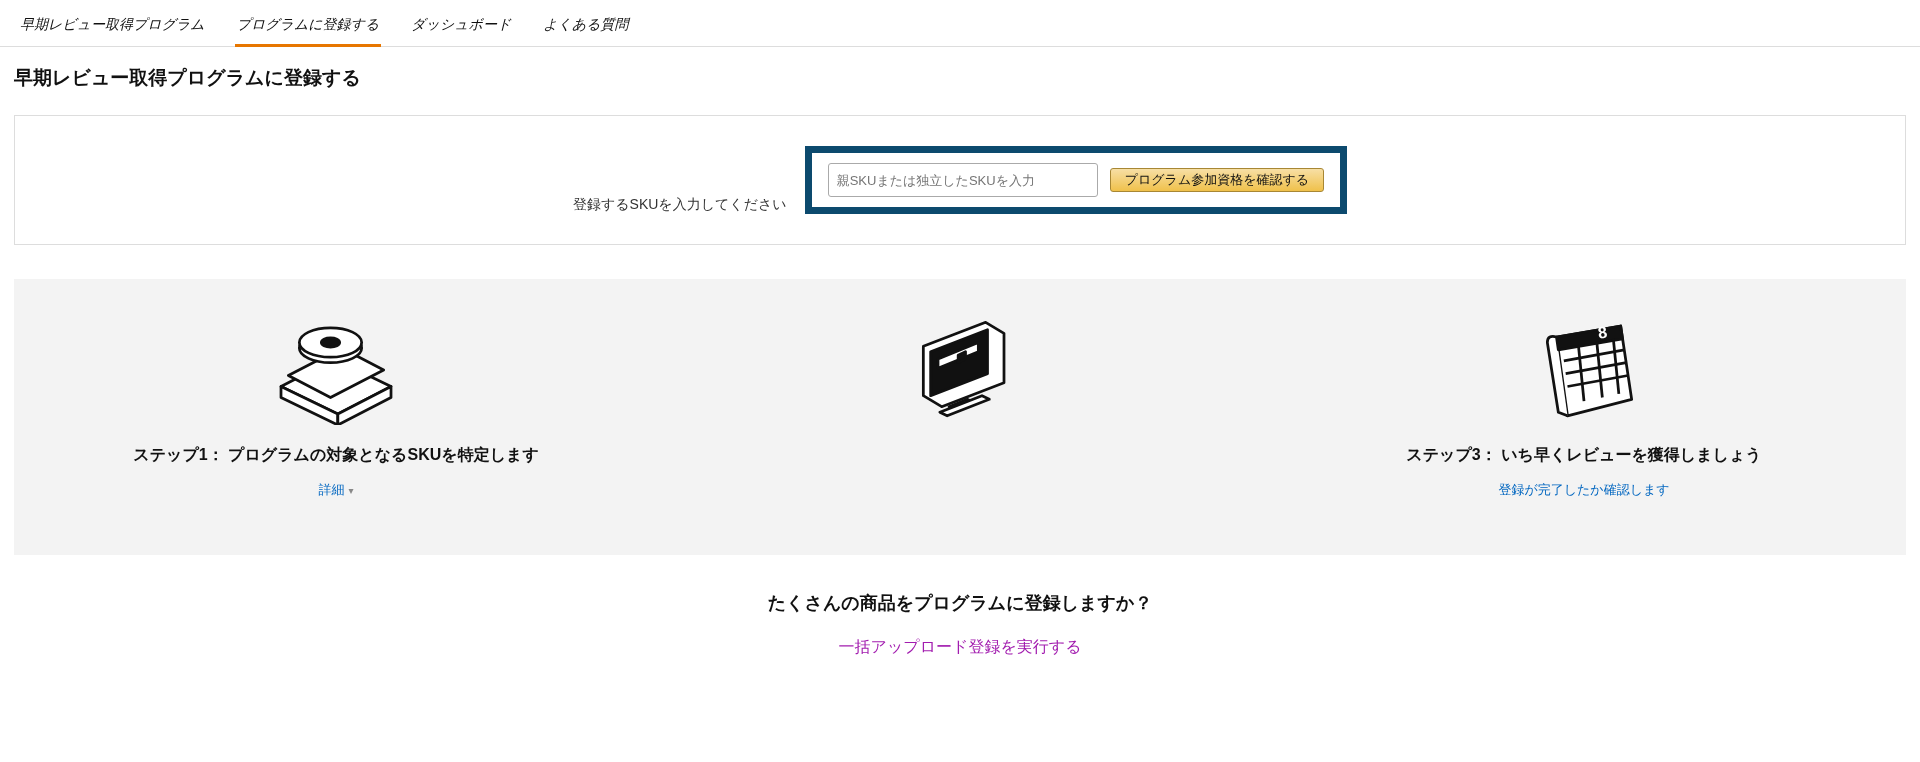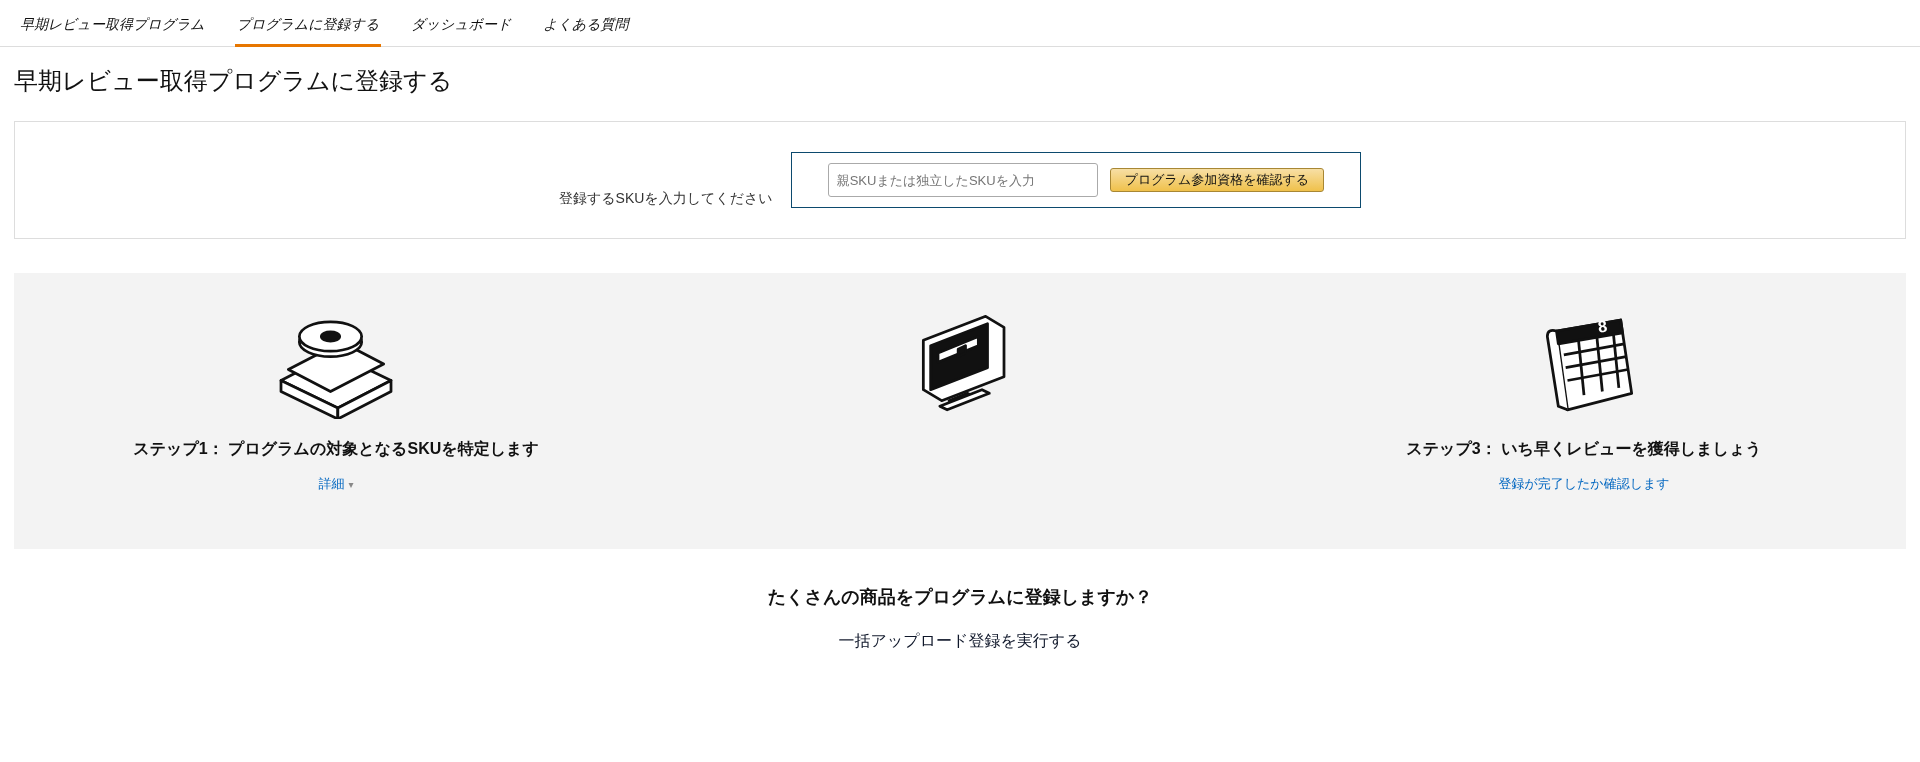--- a/index.html
+++ b/index.html
@@ -1,35 +1,35 @@
 <!DOCTYPE html>
 <html><head>
   <meta charset="utf-8">
   <style>
     * { box-sizing: border-box; margin: 0; padding: 0; }
     body { font-family: "Hiragino Kaku Gothic Pro", "Meiryo", Arial, sans-serif; color: #111; background: #fff; }
     .tabs { display: flex; gap: 28px; padding: 10px 18px 0 18px; border-bottom: 1px solid #ddd; }
     .tab { padding: 6px 2px 12px 2px; font-size: 14px; cursor: pointer; position: relative; font-style: italic; }
     .tab.active::after { content: ""; position: absolute; left: 0; right: 0; bottom: -1px; height: 3px; background: #e77600; }
-    .page-title { font-size: 24px; font-weight: 400; padding: 18px 18px 18px 14px; }
+    .page-title { font-size: 19px; font-weight: 700; padding: 18px 18px 18px 14px; }
     .input-panel { margin: 6px 14px 0 14px; border: 1px solid #ddd; padding: 30px 20px; display: flex; align-items: flex-end; justify-content: center; gap: 18px; }
     .input-label { font-size: 14px; color: #333; }
-    .highlight-box { display: flex; align-items: center; gap: 12px; border: 1px solid #0c4a6e; padding: 10px 36px; }
+    .highlight-box { display: flex; align-items: center; gap: 12px; border: 7px solid #0c4a6e; padding: 10px 16px; }
     .sku-input { width: 270px; height: 34px; border: 1px solid #aaa; border-radius: 3px; padding: 4px 8px; font-size: 13px; color: #555; }
     .confirm-btn { height: 24px; padding: 0 14px; background: linear-gradient(#f7dfa5,#f0c14b); border: 1px solid #a88734; border-radius: 3px; font-size: 13px; cursor: pointer; color: #111; }
     .steps-panel { margin: 34px 14px 0 14px; background: #f3f3f3; display: flex; padding: 36px 20px 56px 20px; gap: 20px; }
     .step { flex: 1; text-align: center; }
     .step-icon { height: 110px; display: flex; align-items: center; justify-content: center; margin-bottom: 18px; }
     .step-icon svg { width: 150px; height: 110px; }
     .step-title { font-size: 16px; font-weight: bold; line-height: 1.5; }
     .step-link { margin-top: 14px; display: inline-flex; align-items: center; gap: 4px; color: #0066c0; font-size: 13px; cursor: pointer; }
     .step-link .chev { font-size: 10px; color: #888; }
     .bottom-cta { text-align: center; padding: 36px 0 40px 0; }
     .bottom-q { font-size: 18px; font-weight: bold; margin-bottom: 22px; }
-    .bottom-link { font-size: 16px; color: #0f172a; cursor: pointer; }
+    .bottom-link { font-size: 16px; color: #a21caf; cursor: pointer; }
   </style>
 </head>
 <body>
 
 <div class="tabs">
   <div class="tab">早期レビュー取得プログラム</div>
   <div class="tab active">プログラムに登録する</div>
   <div class="tab">ダッシュボード</div>
   <div class="tab">よくある質問</div>
 </div>

